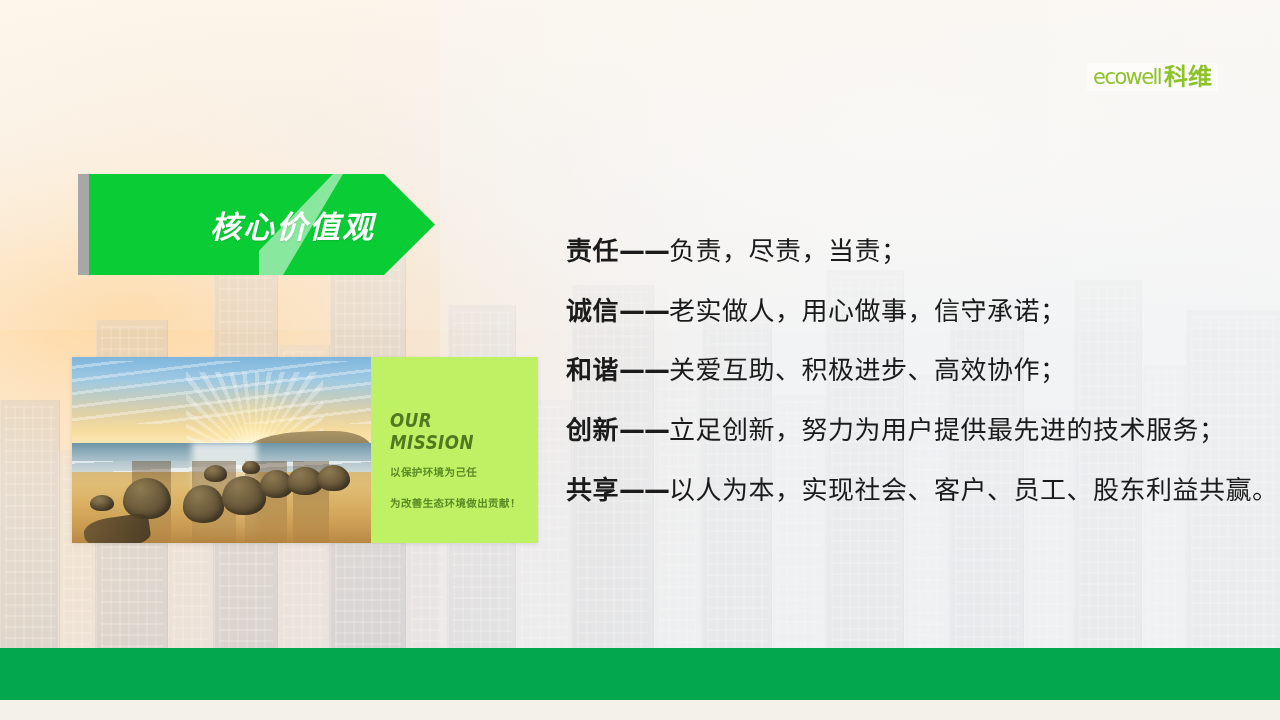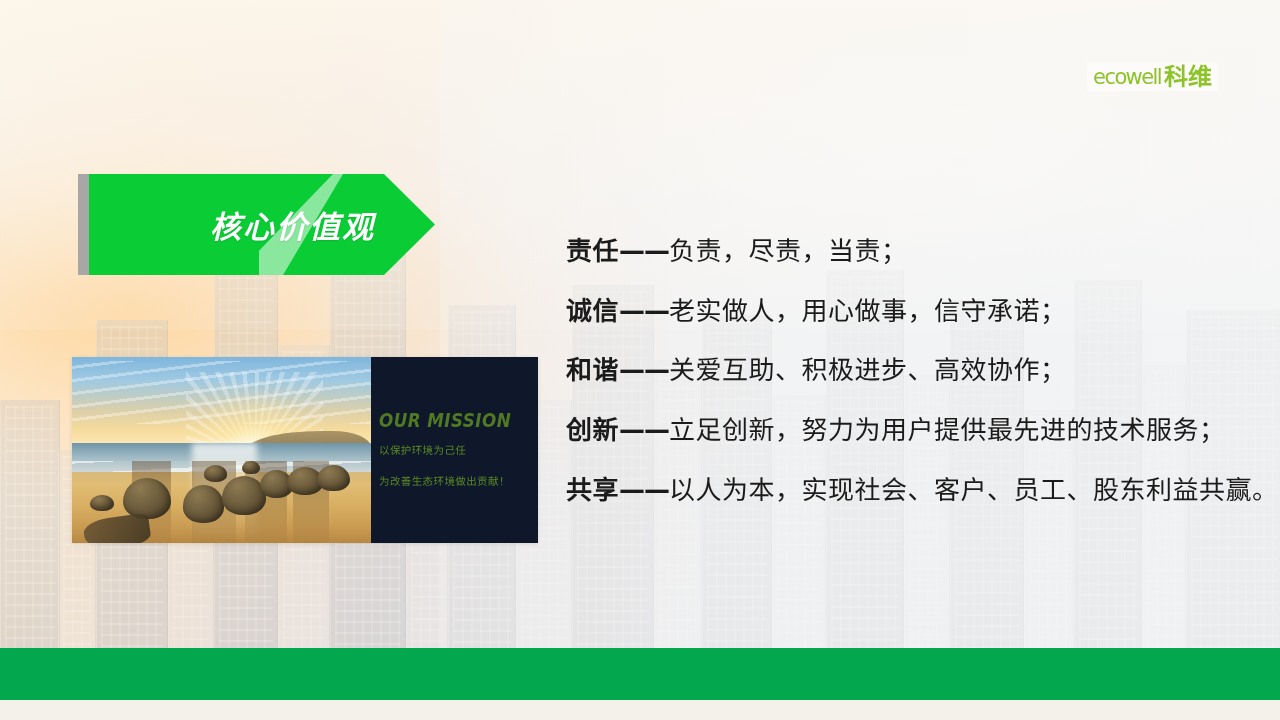--- a/index.html
+++ b/index.html
@@ -323,38 +323,38 @@
     width: 22%; height: 16%;
     background: linear-gradient(115deg, #6b5634, #3f3421);
     border-radius: 40% 20% 30% 50%;
     transform: rotate(-8deg);
     opacity: 0.9;
   }
 
   .mission-panel {
     position: relative;
     flex: 1;
-    background: #0f172a;
-    padding: 52px 0 0 8px;
+    background: #bef264;
+    padding: 52px 0 0 19px;
   }
   .mission-title {
     font-family: "DejaVu Sans", "Liberation Sans", sans-serif;
     font-size: 19px;
     font-weight: 700;
     font-style: italic;
     letter-spacing: 0.5px;
     color: #4f7a22;
     transform: scaleX(0.88);
     transform-origin: left center;
   }
   .mission-line {
     margin-top: 11px;
     font-family: "DejaVu Sans", "Liberation Sans", sans-serif;
     font-size: 10.5px;
-    font-weight: 400;
+    font-weight: 700;
     color: #5a8a26;
     letter-spacing: 0.4px;
   }
   .mission-line + .mission-line { margin-top: 16px; }
 
   
   .values {
     position: absolute;
     left: 566px;
     top: 236px;

